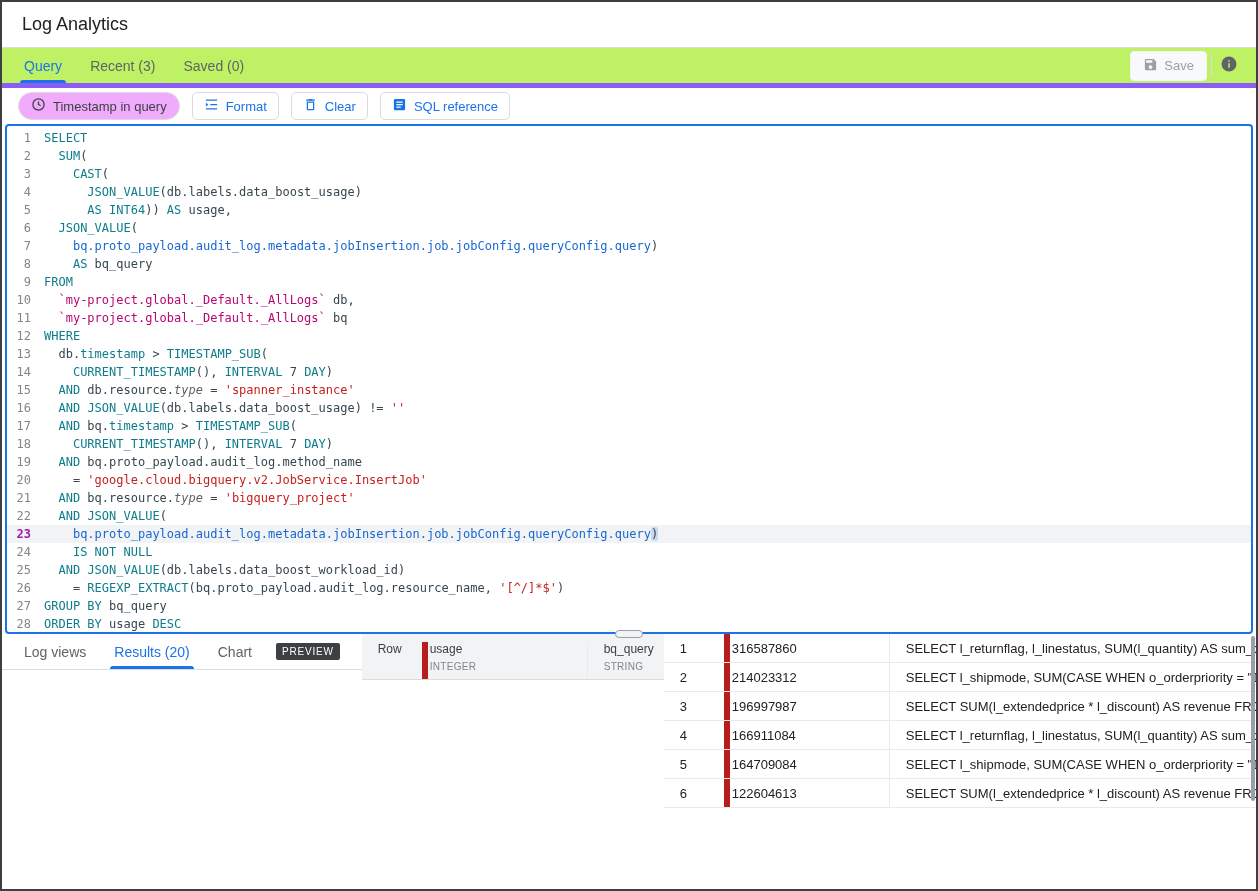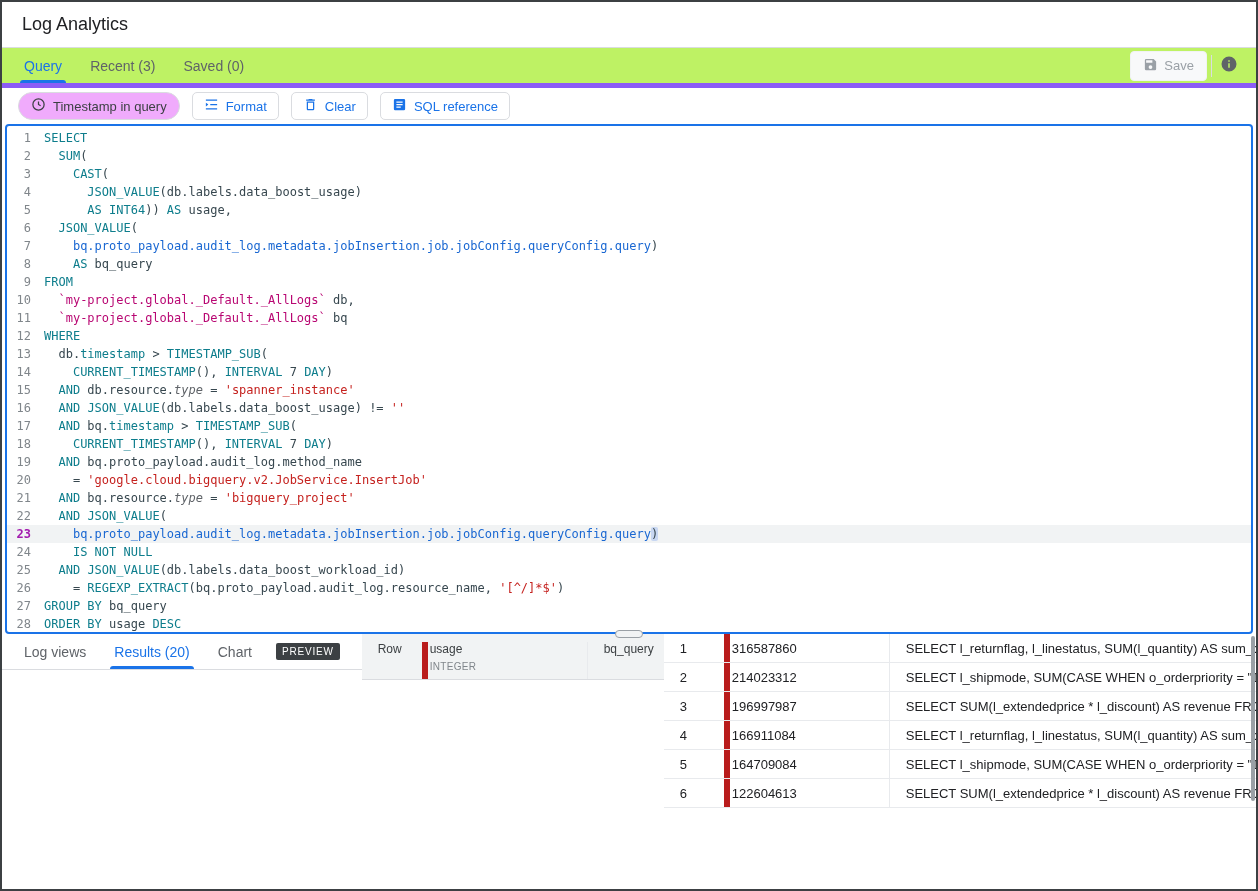--- a/index.html
+++ b/index.html
@@ -218,20 +218,21 @@
     <div class="thead">
       <div class="th col-row">
         <div class="th-name">Row</div>
       </div>
       <div class="th col-usage">
         <div class="th-name">usage</div>
         <div class="th-type">INTEGER</div>
       </div>
       <div class="th col-query">
         <div class="th-name">bq_query</div>
+        <div class="th-type">STRING</div>
       </div>
     </div>
 
     <div class="tbody">
       <div class="scroll-thumb"></div>
     <div class="tr">
           <div class="td col-row">1</div>
           <div class="td col-usage">316587860</div>
           <div class="td col-query">SELECT l_returnflag, l_linestatus, SUM(l_quantity) AS sum_qty, SUM(l_extendedprice) AS sum_base_price, SUM(l_extendedprice * (1 - l_discount)) AS sum_disc_price, SUM(l_extend</div>
         </div>

